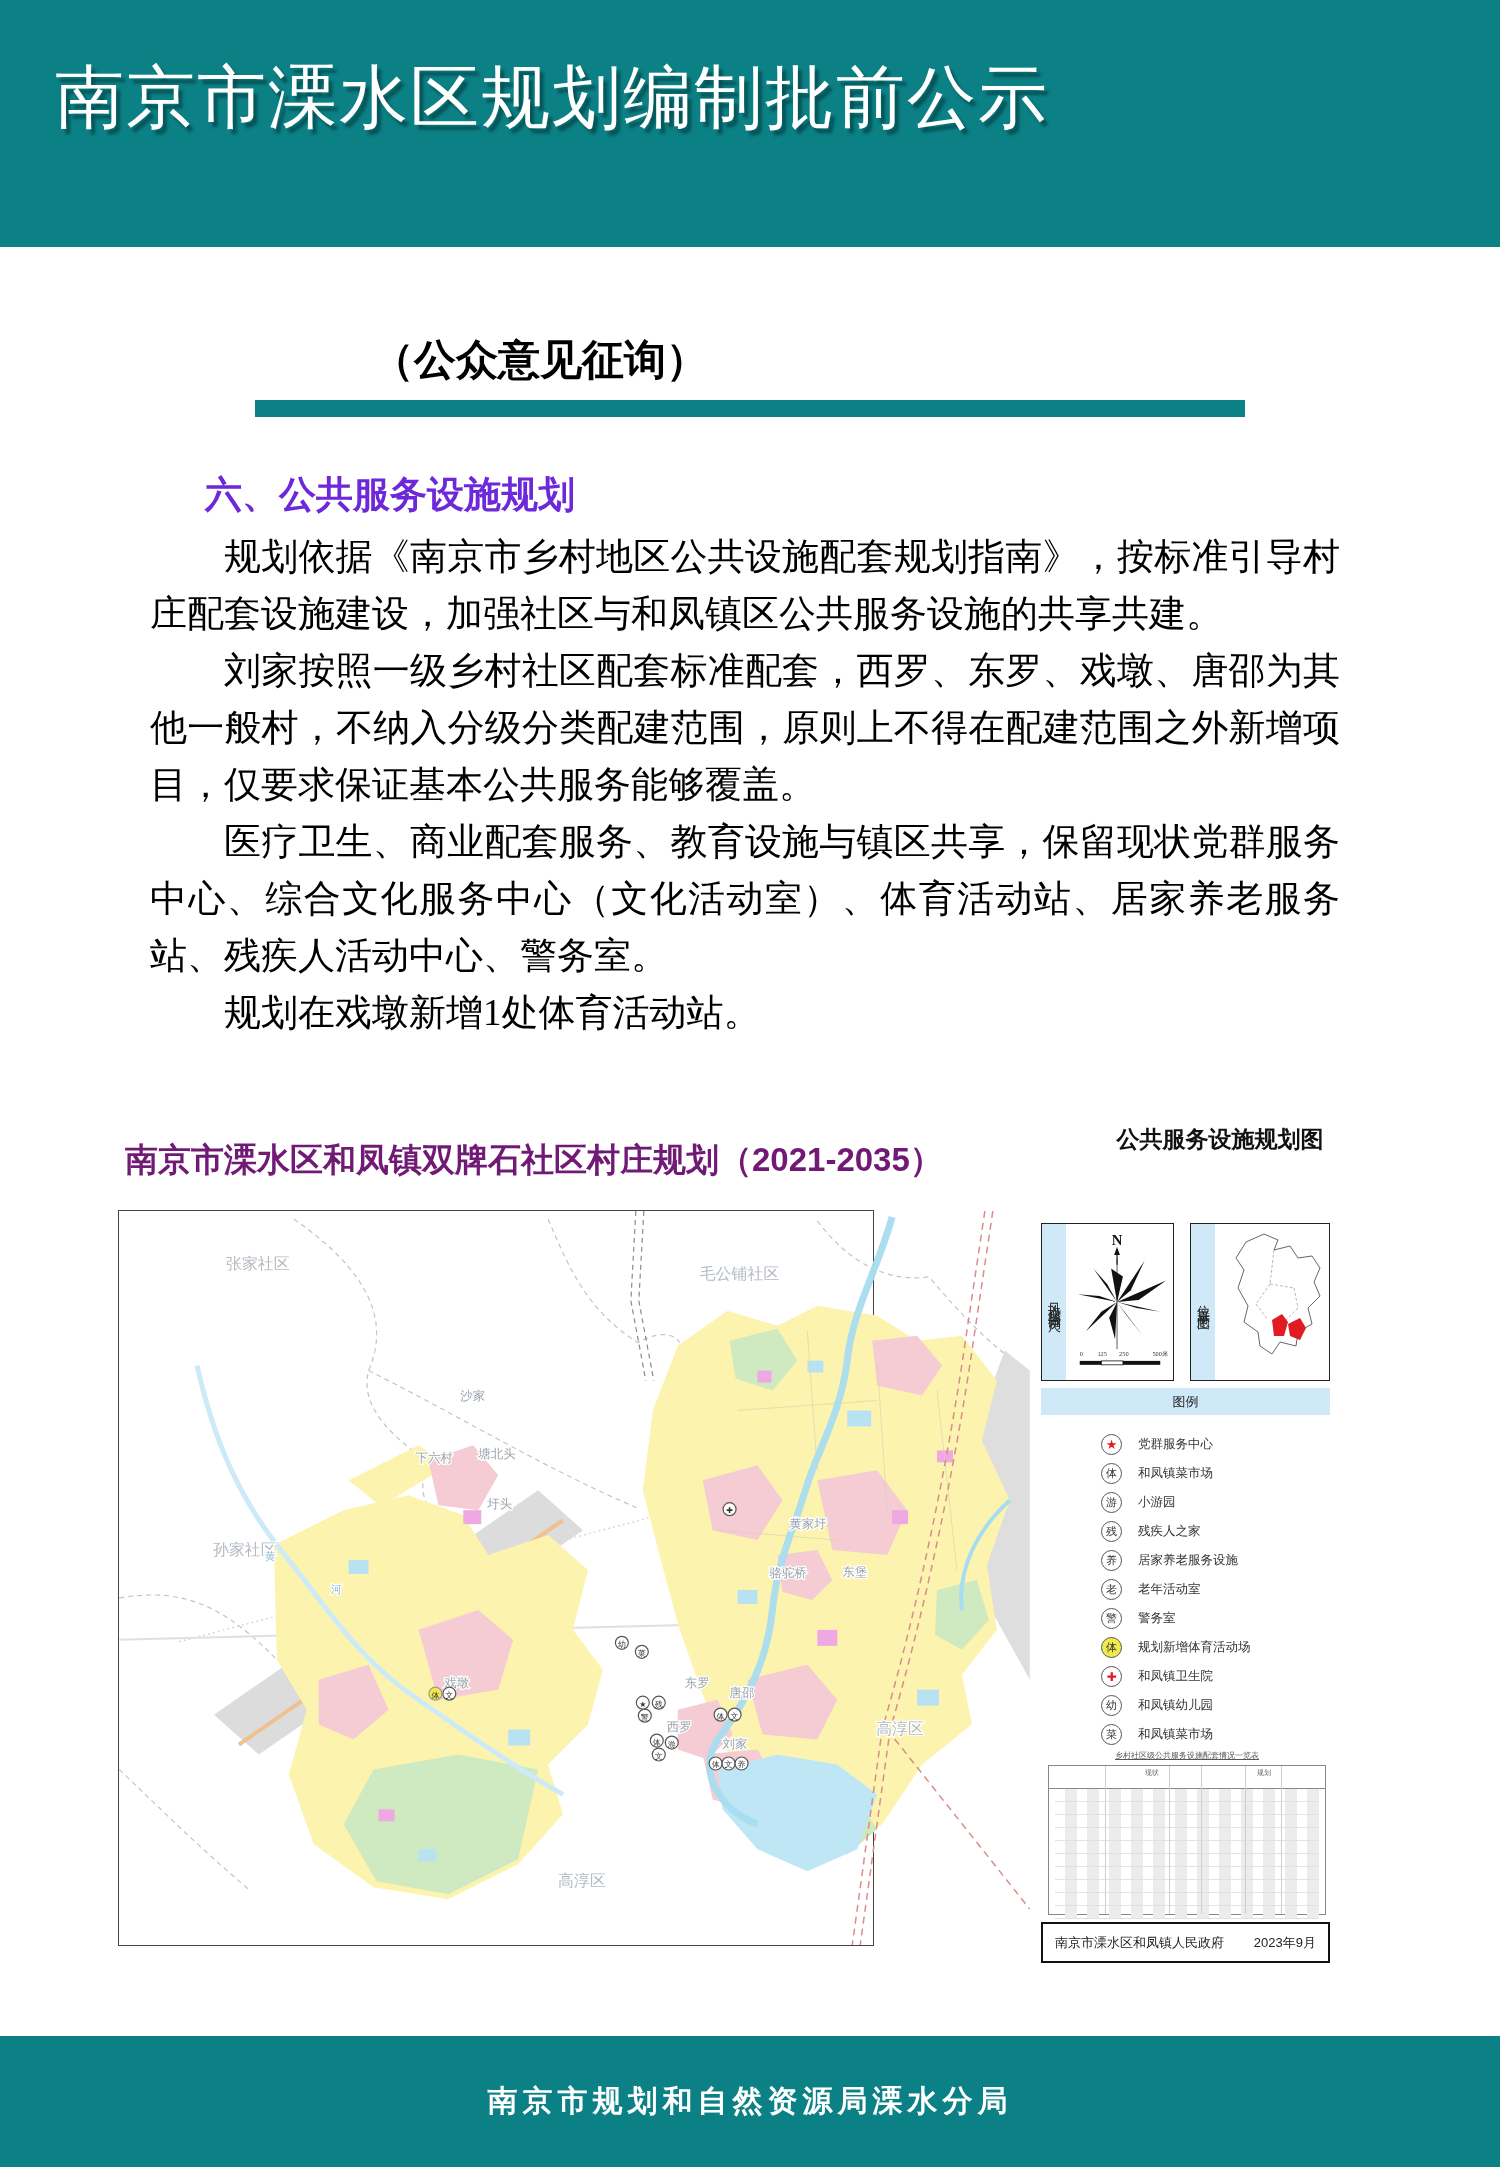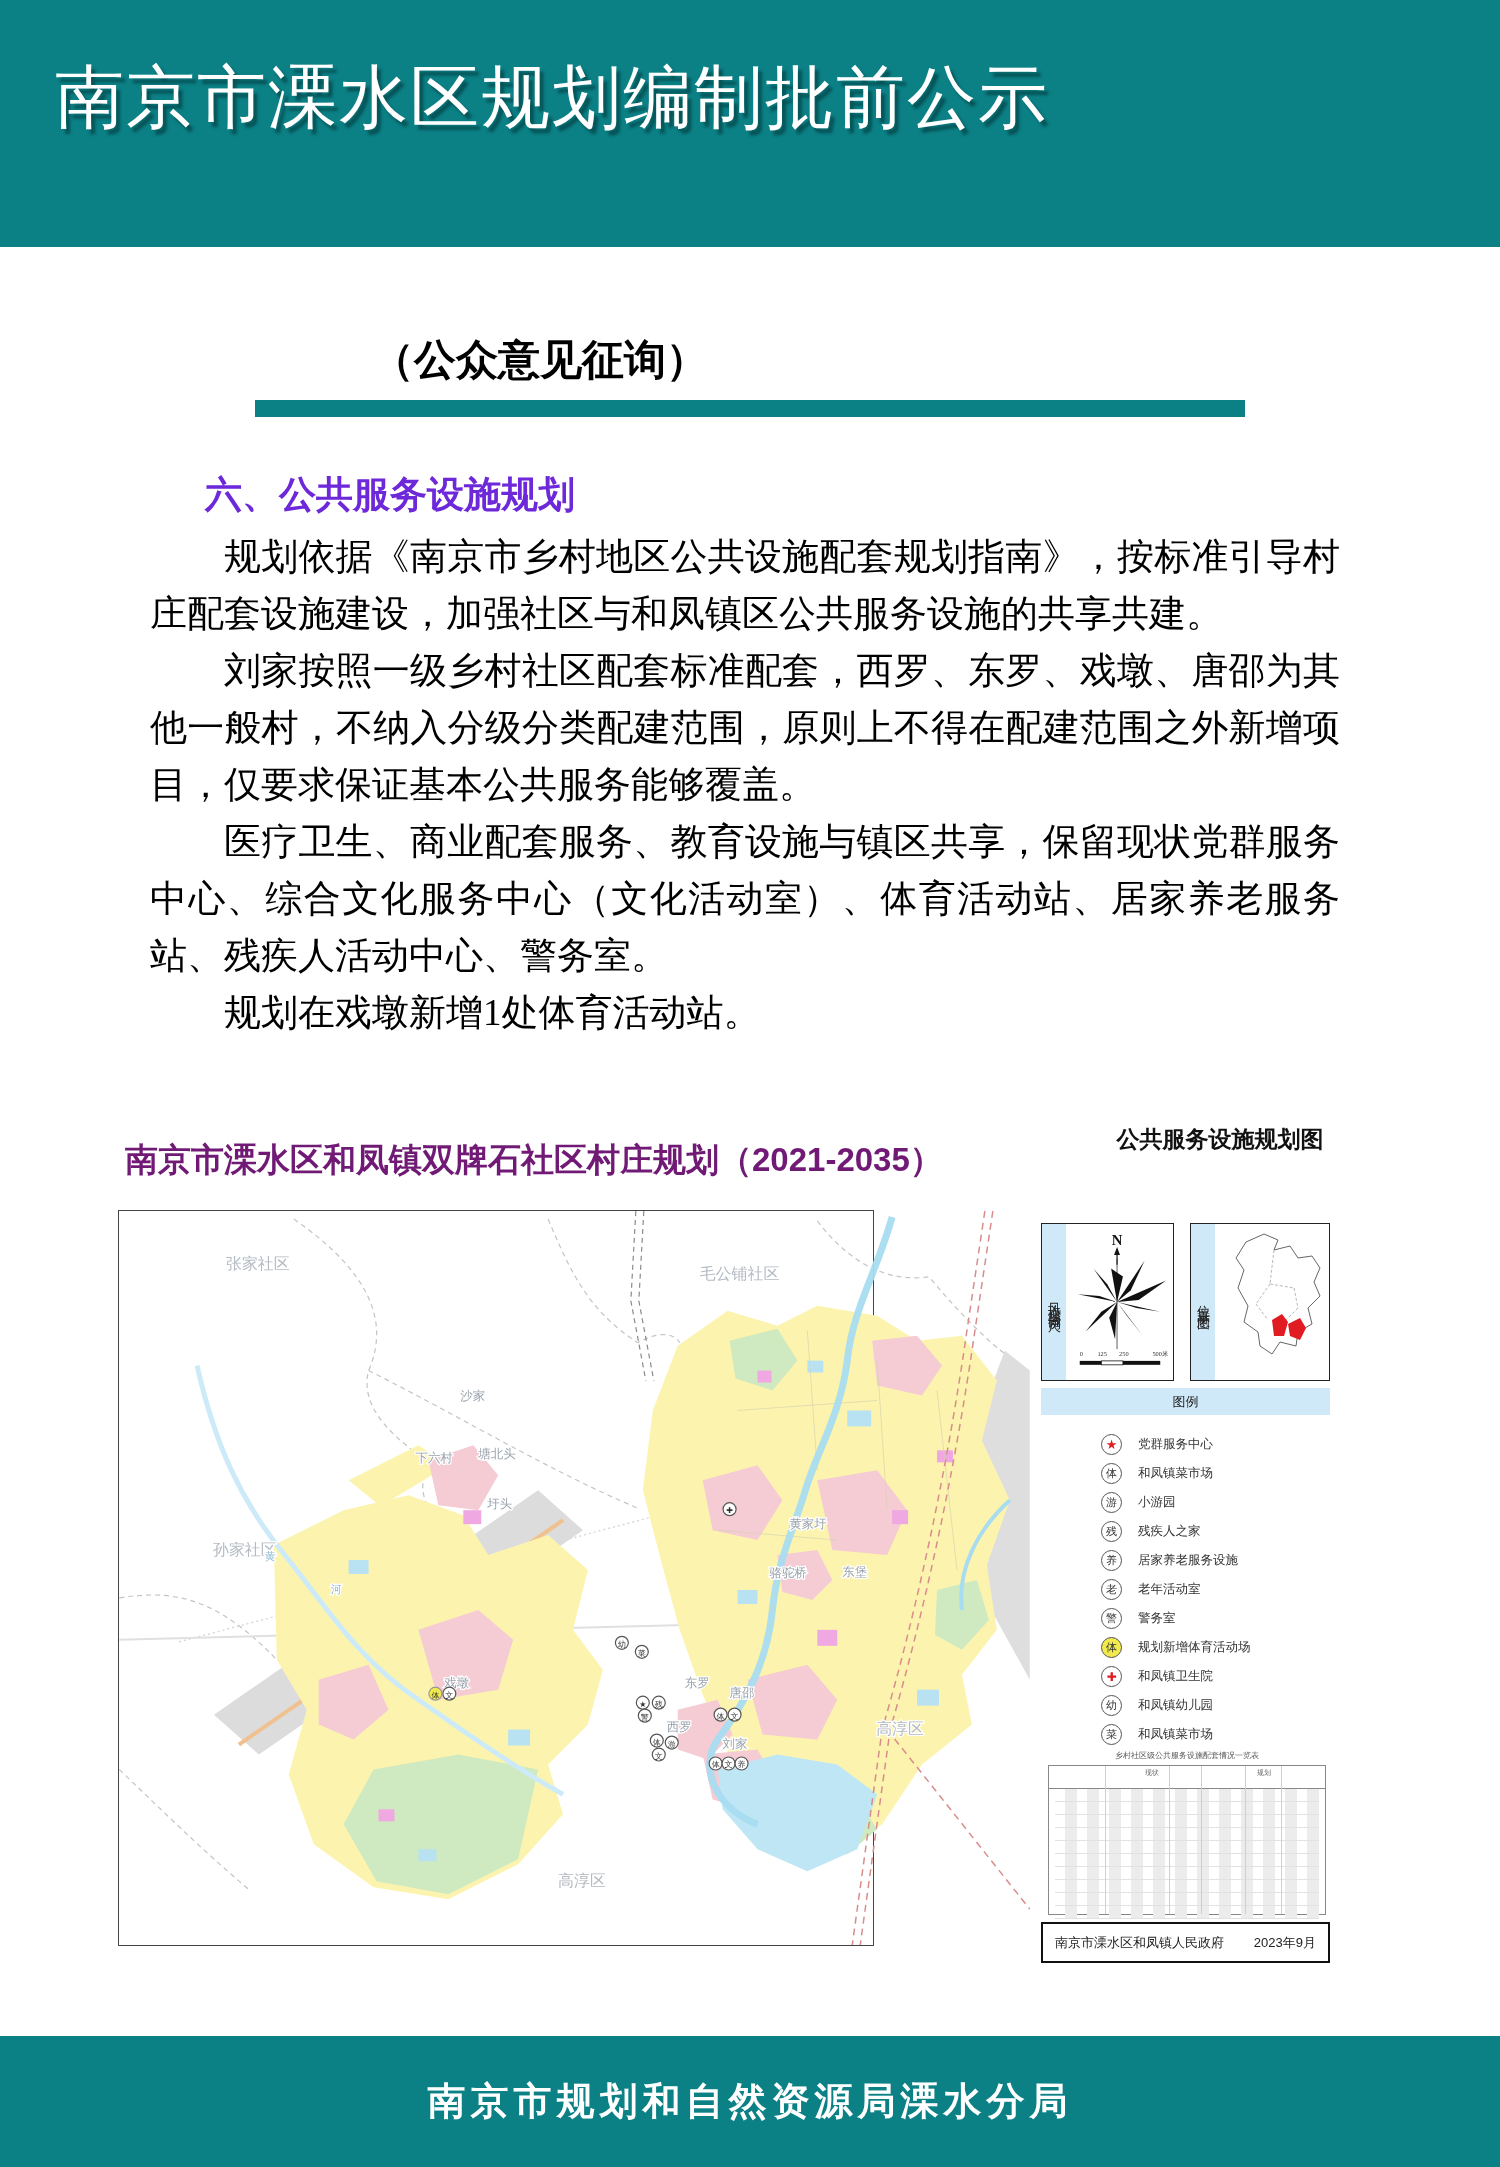--- a/index.html
+++ b/index.html
@@ -6,21 +6,21 @@
   .page{position:relative;width:1500px;height:2167px;background:#fff;overflow:hidden;
         font-family:"Liberation Serif","DejaVu Serif",serif;}
 
   
   .band{position:absolute;left:0;right:0;background:#0b8186;}
   .band.top{top:0;height:247px;}
   .band.bottom{top:2036px;height:131px;display:flex;align-items:center;justify-content:center;}
   .main-title{position:absolute;left:55px;top:52px;width:960px;text-align:center;
       color:#fff;font-size:69px;font-weight:400;letter-spacing:2px;
       text-shadow:4px 5px 3px rgba(0,45,48,.55);white-space:nowrap;}
-  .footer-text{color:#fff;font-size:38px;font-weight:700;letter-spacing:5px;
+  .footer-text{color:#fff;font-size:30px;font-weight:700;letter-spacing:5px;
       font-family:"Liberation Sans","DejaVu Sans",sans-serif;}
 
   
   .subtitle1{position:absolute;left:0;top:268px;width:1080px;text-align:center;
       font-size:43px;font-weight:700;color:#000;white-space:nowrap;}
   .subtitle2{position:absolute;left:0;top:332px;width:1080px;text-align:center;
       font-size:42px;font-weight:700;color:#000;}
   .divider{position:absolute;left:255px;top:400px;width:990px;height:17px;background:#0b8186;}
 
   
@@ -58,21 +58,21 @@
       display:flex;align-items:center;justify-content:center;flex:0 0 auto;box-sizing:border-box;}
   .licon i{font-style:normal;font-size:11px;color:#333;line-height:1;}
   .licon[data-type="yellow"]{background:#f2ea4d;}
   .licon[data-type="star"] i{color:#e01b22;font-size:13px;}
   .licon[data-type="cross"] i{color:#e01b22;font-weight:700;font-size:12px;}
   .llabel{margin-left:16px;font-size:12.5px;color:#333;white-space:nowrap;}
 
   
   .ptable{position:absolute;left:1048px;top:1750px;width:278px;
       font-family:"Liberation Sans","DejaVu Sans",sans-serif;}
-  .ptable .ttitle{font-size:8px;color:#555;text-align:center;margin-bottom:4px;}
+  .ptable .ttitle{font-size:8px;color:#555;text-align:center;margin-bottom:4px;text-decoration:underline;}
   .ptable .grid{border:1px solid #888;height:148px;position:relative;background:#fff;}
   .ptable .ghead{height:22px;border-bottom:1px solid #888;position:relative;}
   .ptable .ghead span{position:absolute;top:2px;font-size:7px;color:#666;}
   .ptable .g1{left:96px;} .ptable .g2{left:208px;}
   .ptable .grow{height:12px;border-bottom:0.5px solid #e2e2e2;
       background:repeating-linear-gradient(90deg,transparent 0 10px,#ececec 10px 22px);margin:0 6px;}
   .ptable .vline{position:absolute;top:0;bottom:0;width:0;border-left:0.5px solid #cfcfcf;}
 
   .credit-box{position:absolute;left:1041px;top:1922px;width:289px;height:41px;border:2px solid #111;
       box-sizing:border-box;display:flex;align-items:center;justify-content:space-between;

